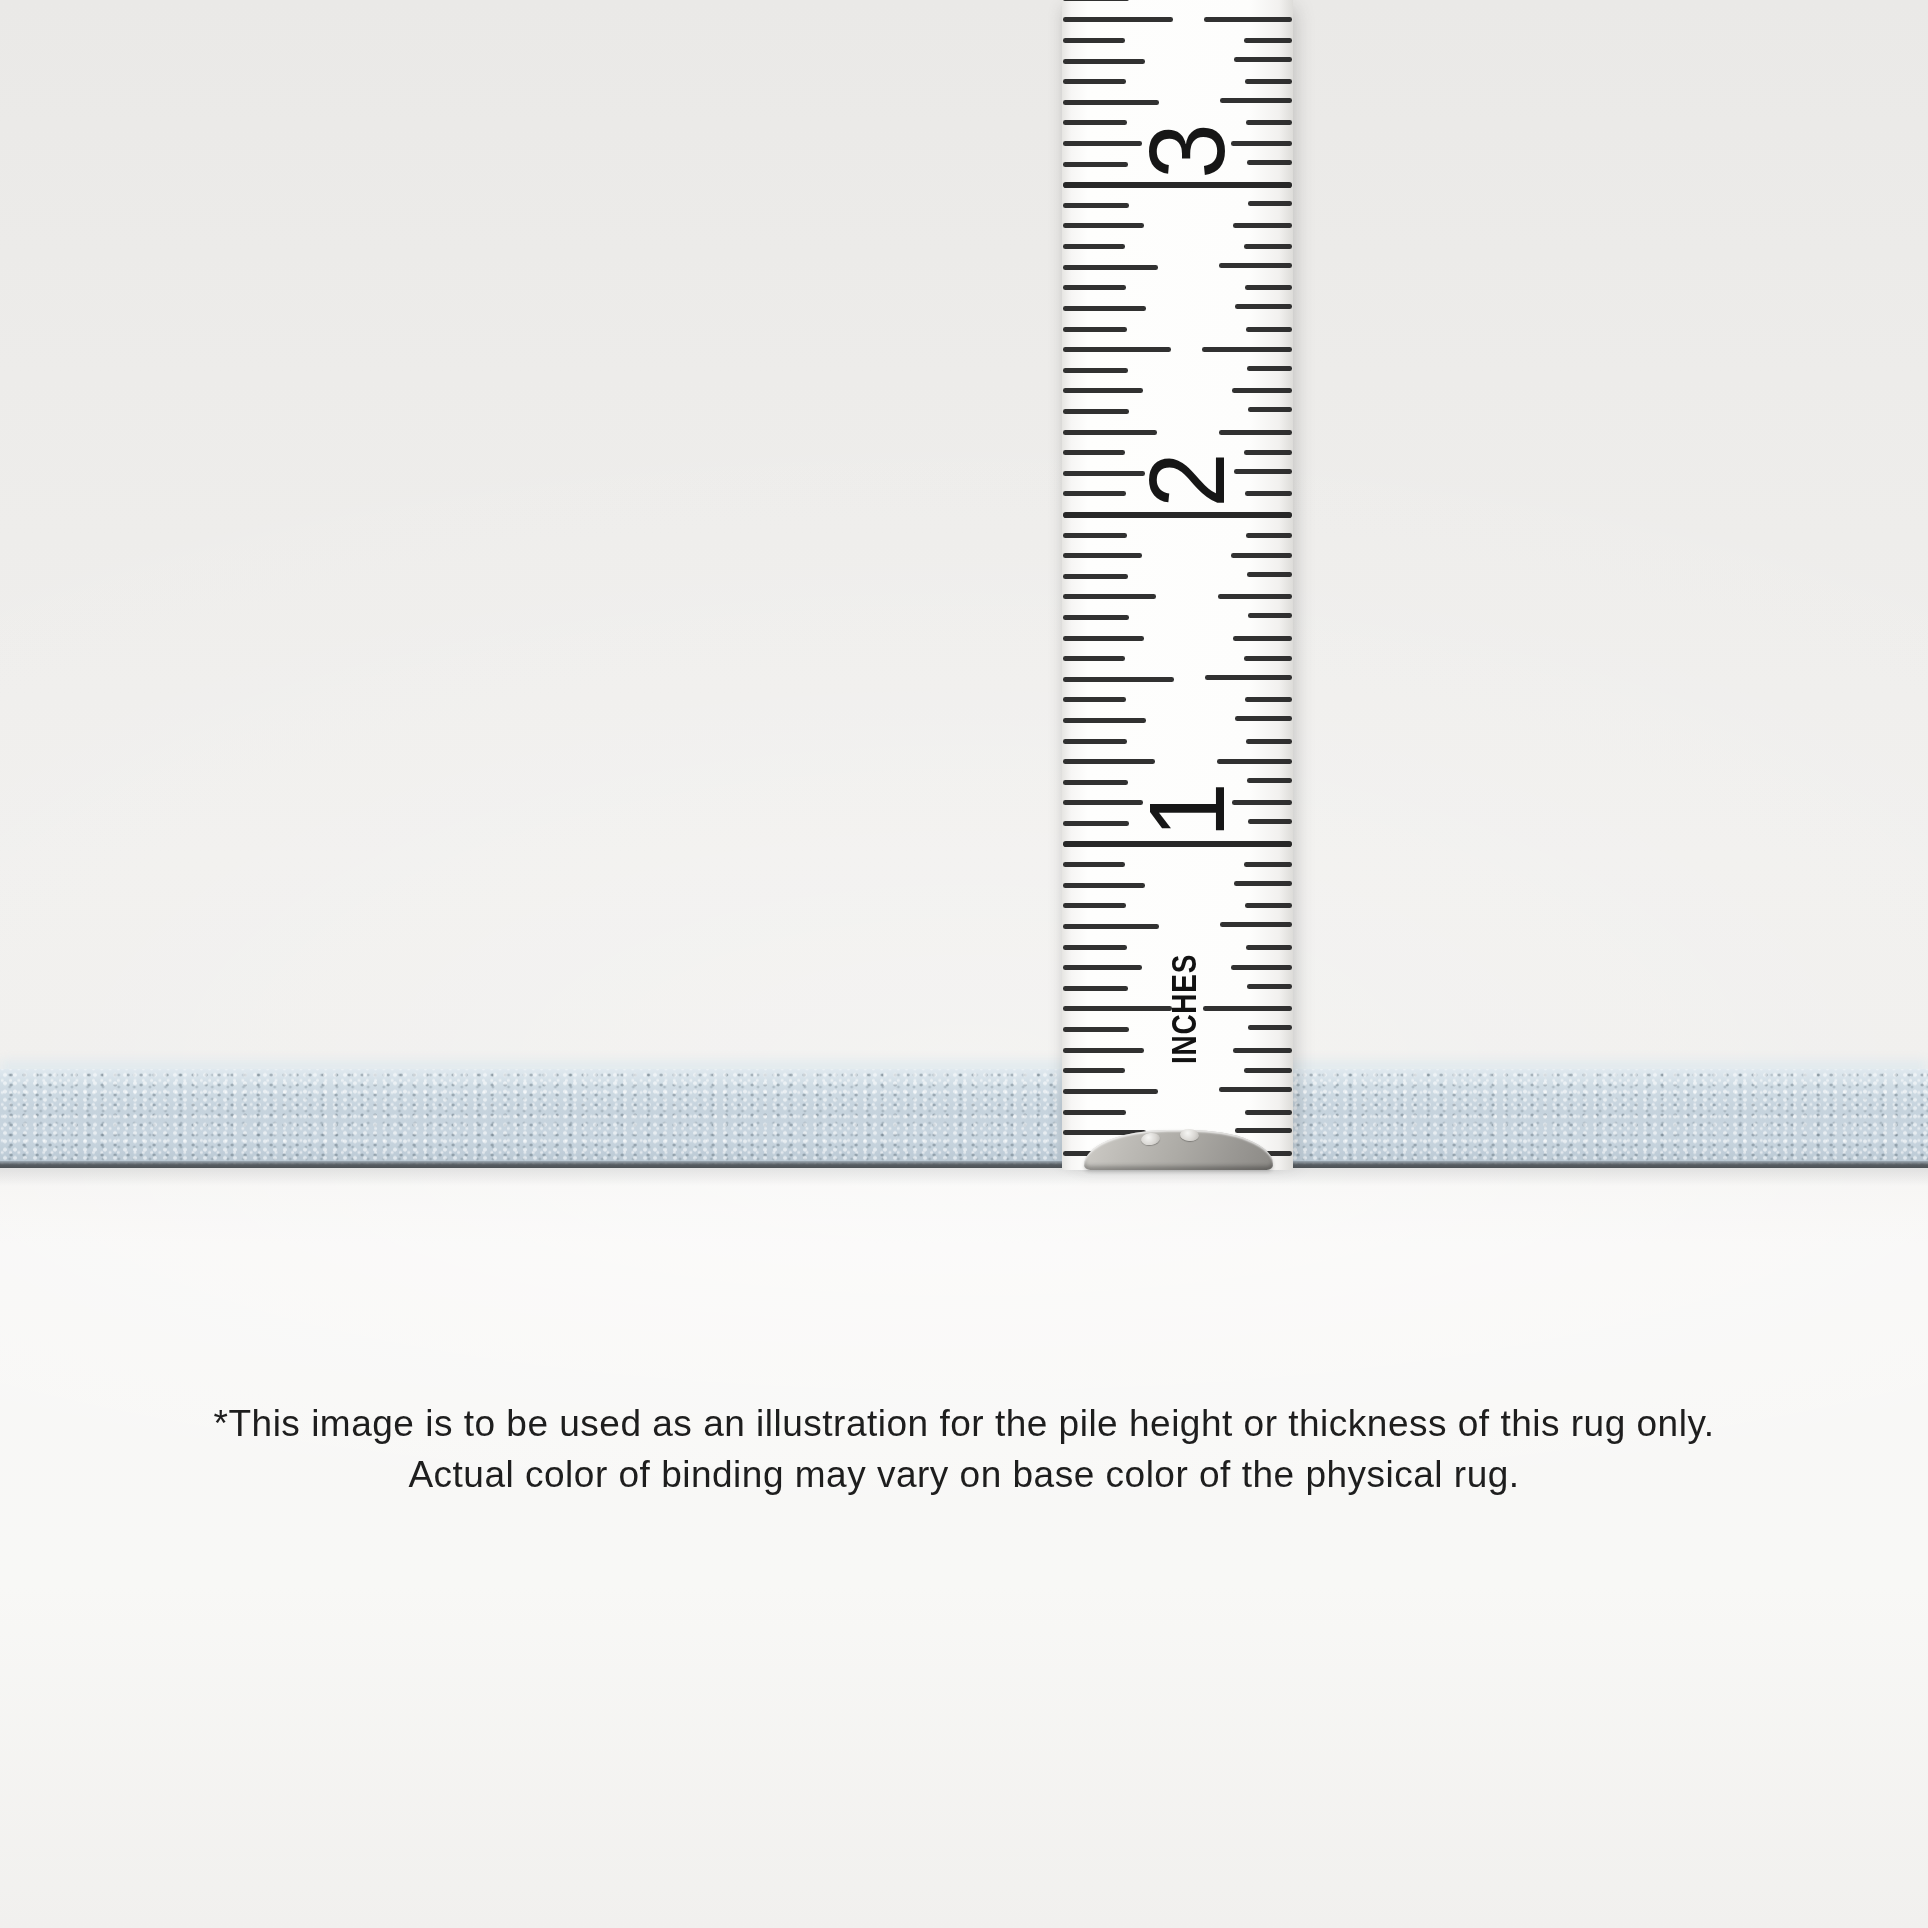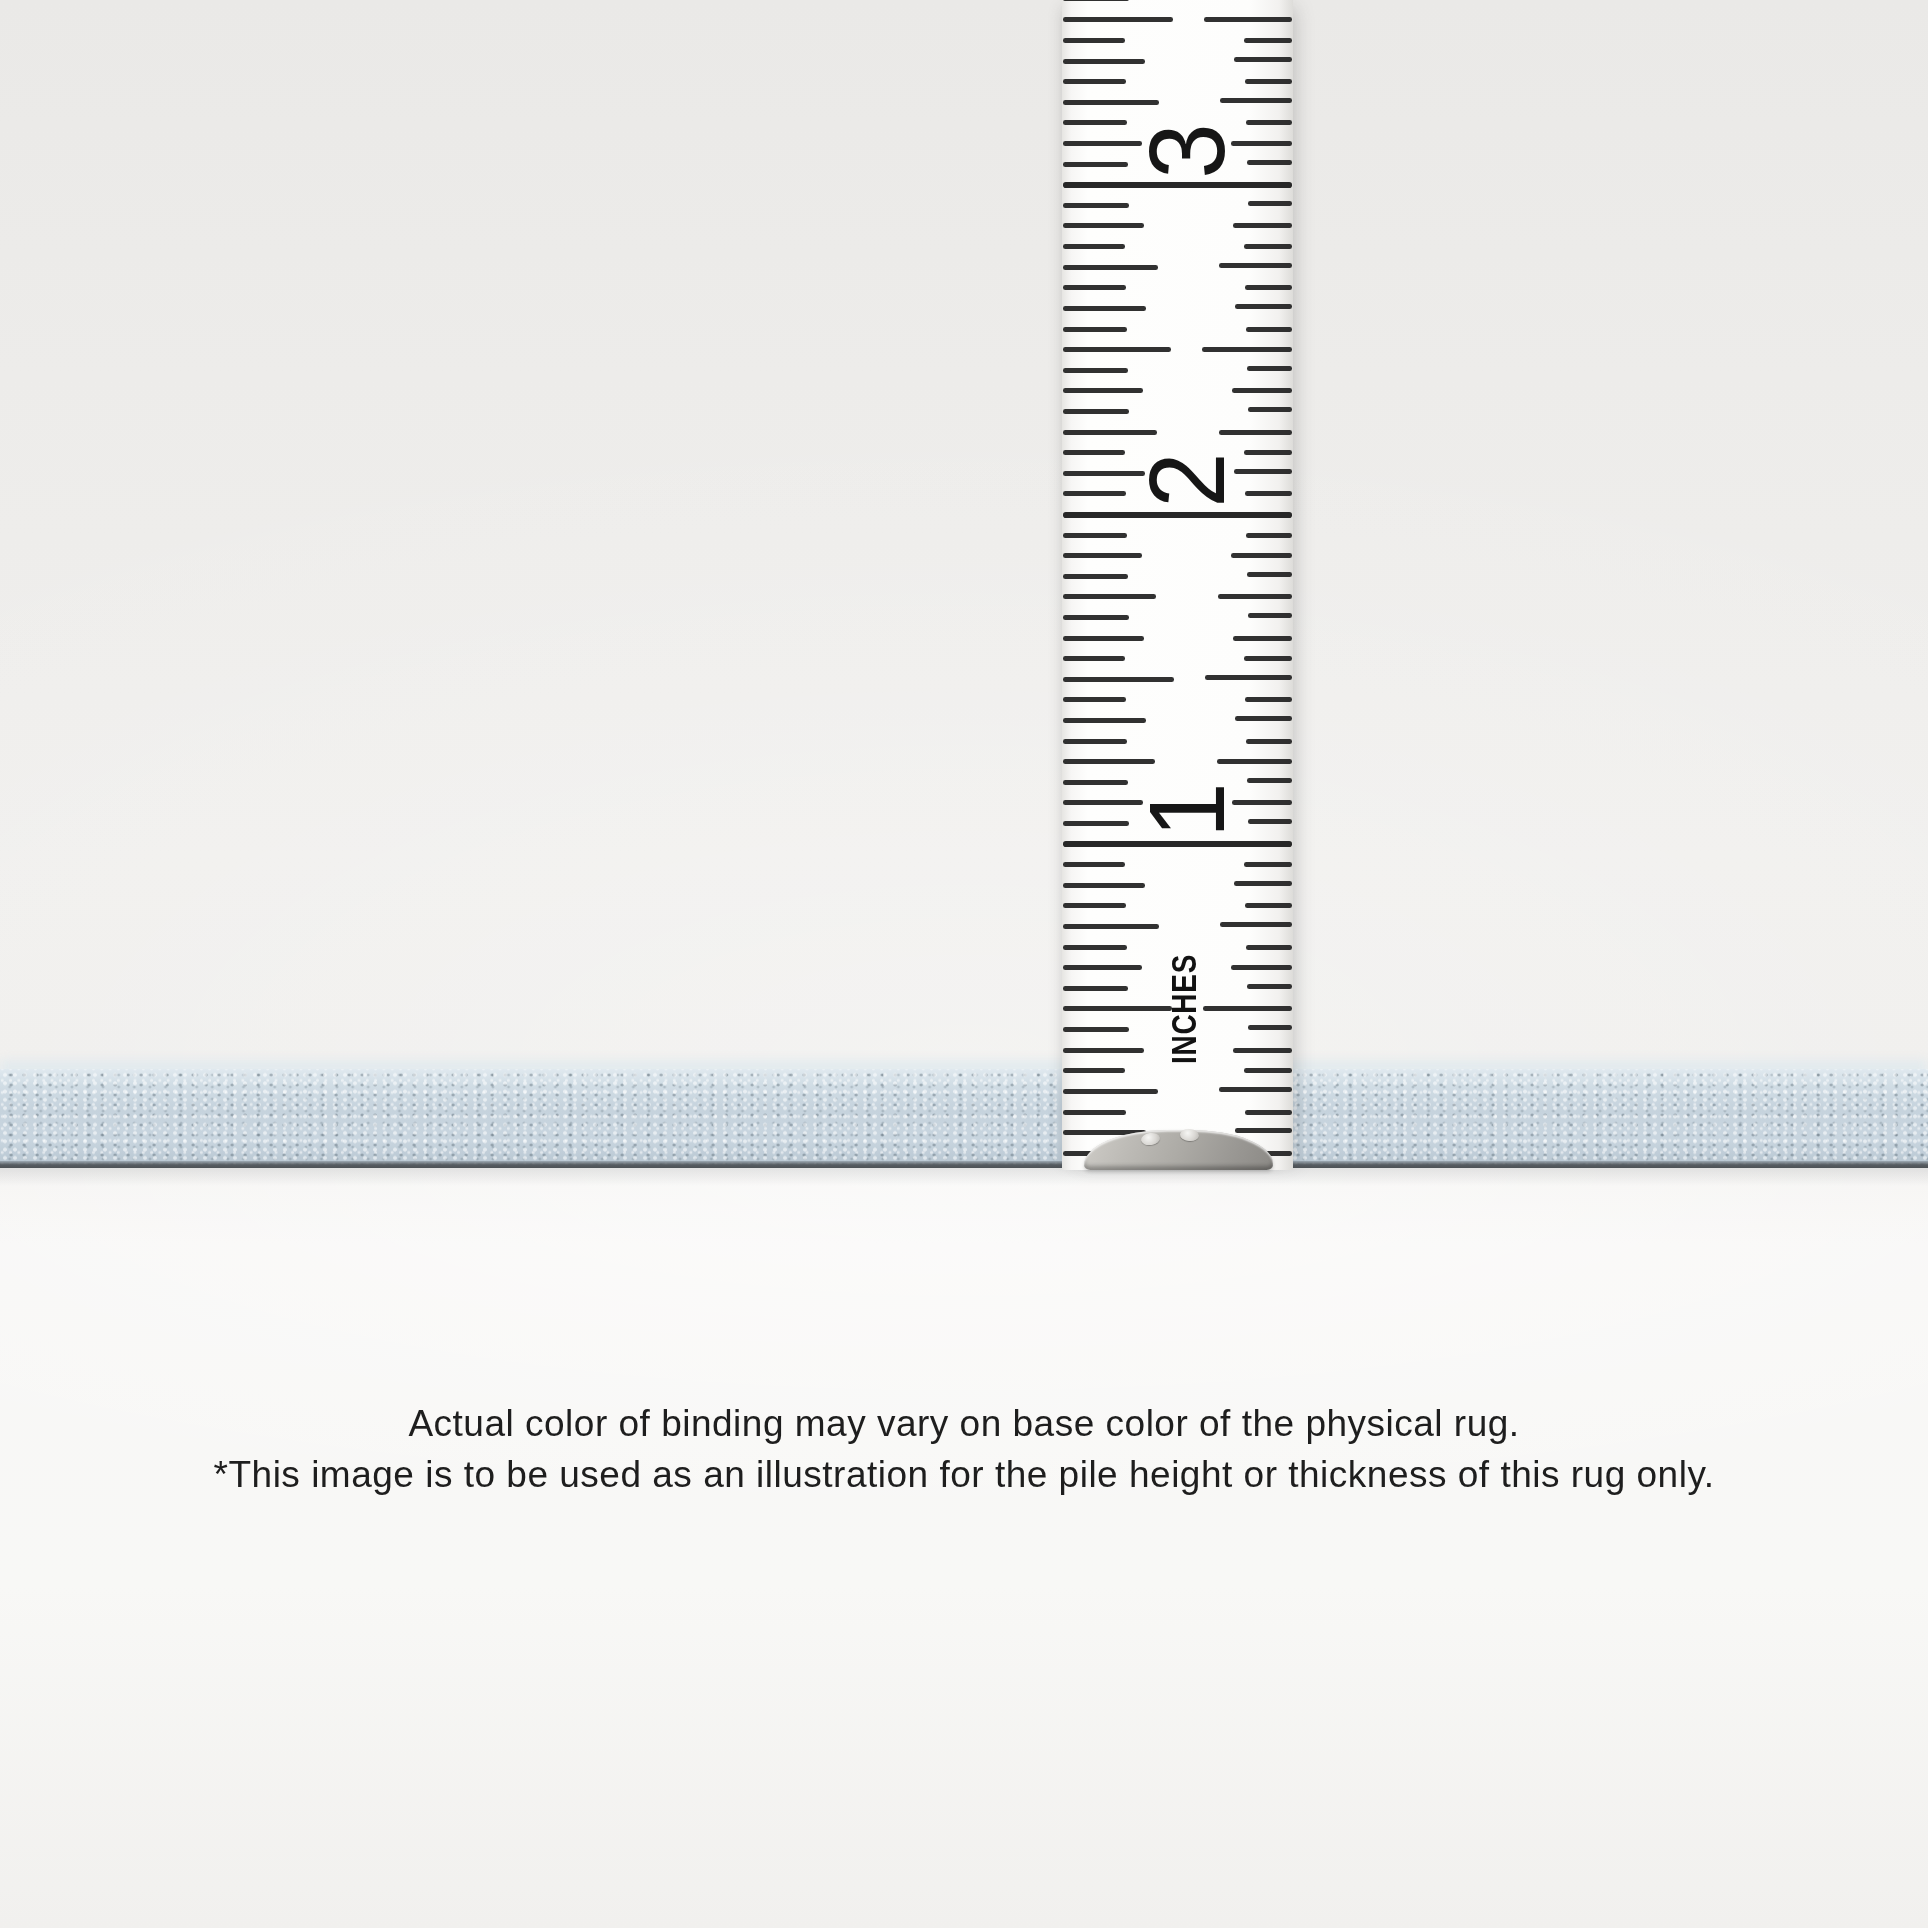--- a/index.html
+++ b/index.html
@@ -214,18 +214,18 @@
 
     <span class="unit-label" style="left:121px;top:1009px">INCHES</span>
 
     <div class="ruler-cap">
       <span class="rivet r1"></span>
       <span class="rivet r2"></span>
     </div>
   </div>
 
   <div class="caption">
+    <div>*This image is to be used as an illustration for the pile height or thickness of this rug only.</div>
     <div>Actual color of binding may vary on base color of the physical rug.</div>
-    <div>*This image is to be used as an illustration for the pile height or thickness of this rug only.</div>
   </div>
 
 </div>
 
 
 </body></html>

